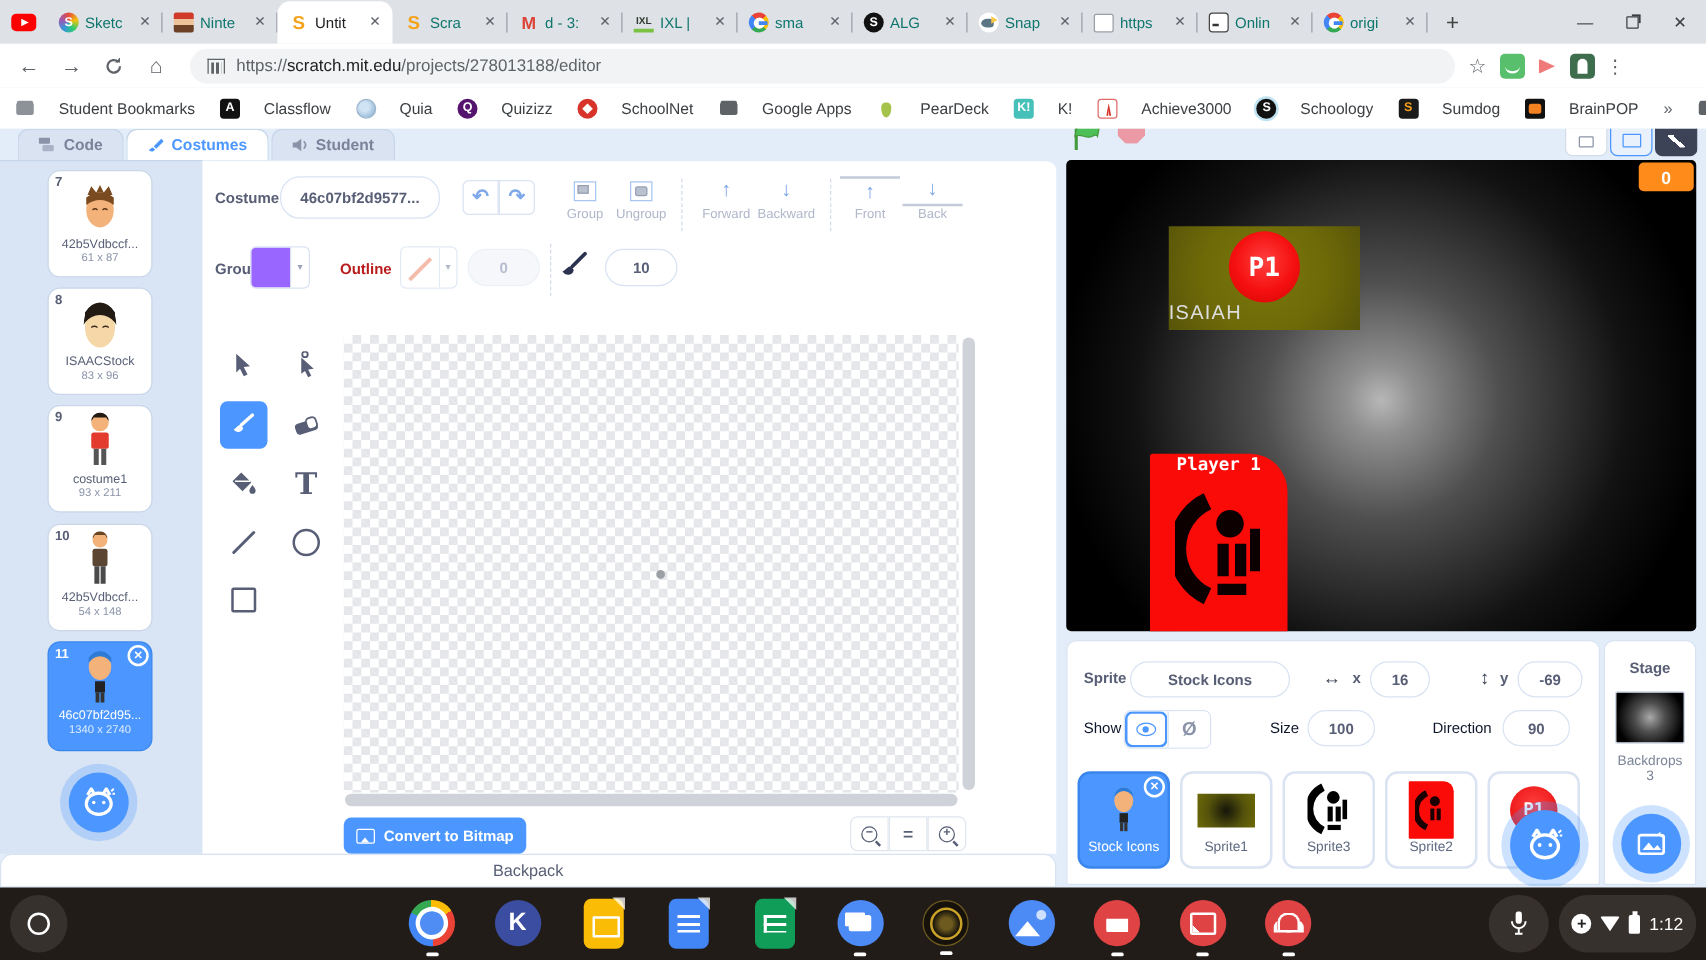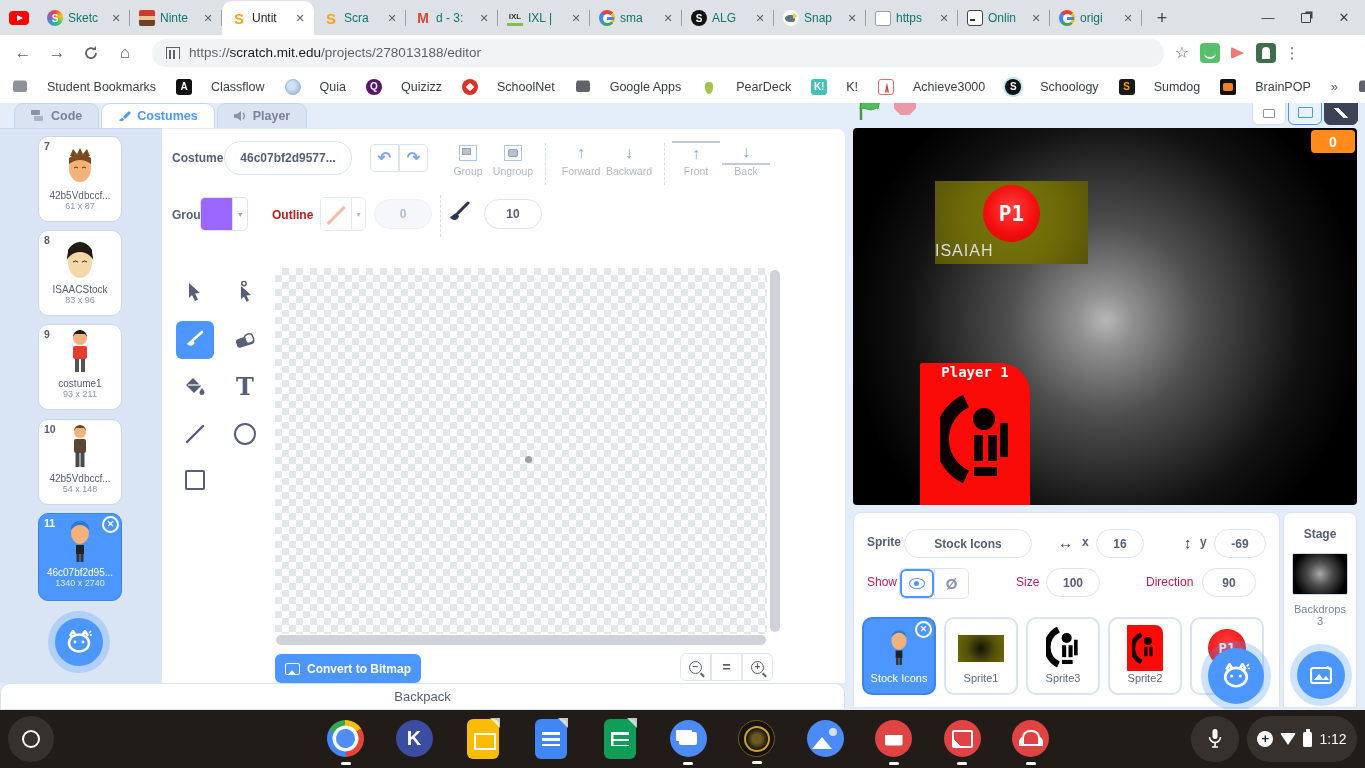--- a/index.html
+++ b/index.html
@@ -177,21 +177,21 @@
   .p1button{position:absolute;left:82px;top:53px;width:153px;height:83px;background:radial-gradient(circle at 50% 45%,#7a760c 0%,#6e6a08 55%,#57540a 100%);}
   .p1circle{position:absolute;left:48px;top:4px;width:57px;height:57px;border-radius:50%;background:radial-gradient(circle at 50% 42%,#ff4040 0%,#f50f0f 55%,#cf0505 100%);display:flex;align-items:center;justify-content:center;color:#fff;font-family:"DejaVu Sans Mono",monospace;font-weight:bold;font-size:21px;}
   .isaiah{position:absolute;left:0;right:0;bottom:4px;text-align:left;color:#ddd;font-size:16px;letter-spacing:1px;}
   .player{position:absolute;left:67px;top:235px;width:110px;height:176px;background:#fa0b07;border-radius:2px 30px 2px 2px;}
   .player .plabel2{position:absolute;top:1px;left:0;right:0;text-align:center;color:#fff;font-family:"DejaVu Sans Mono",monospace;font-weight:bold;font-size:14px;}
   .player svg{position:absolute;left:20px;top:30px;}
 
   
   .sprite-panel{position:absolute;left:853px;top:409px;width:427px;height:196px;background:#fff;border:1px solid var(--line);border-radius:8px 8px 0 0;}
   .sp-lb{position:absolute;font-size:12px;font-weight:bold;color:var(--ink);}
-  .sp-lb.lt{color:#be185d;font-weight:normal;}
+  .sp-lb.lt{color:#0f172a;font-weight:normal;}
   .sp-pill{position:absolute;height:29px;border:1px solid var(--line);border-radius:15px;background:#fff;color:var(--ink);font-weight:bold;font-size:12px;display:flex;align-items:center;justify-content:center;}
   .dirarrow{position:absolute;font-size:15px;font-weight:bold;color:#3d4356;}
   .eyes{position:absolute;left:45px;top:55px;display:flex;border:1px solid var(--line);border-radius:6px;overflow:hidden;}
   .eyebtn{width:34px;height:29px;display:flex;align-items:center;justify-content:center;background:#fff;}
   .eyebtn.sel{box-shadow:inset 0 0 0 2px var(--accent);border-radius:6px;}
   .eyebtn+.eyebtn{border-left:1px solid var(--line);}
   .eye{width:16px;height:11px;border:1.8px solid var(--accent);border-radius:50%;position:relative;}
   .eye::after{content:"";position:absolute;left:4px;top:1.6px;width:5px;height:5px;border-radius:50%;background:var(--accent);}
   .eyeoff{color:#8a93a8;font-size:15px;font-weight:bold;}
   .sprite-list{position:absolute;left:0;top:96px;width:427px;height:100px;overflow:hidden;}
@@ -438,21 +438,21 @@
           </span>
         <span>Costumes</span>
       </div>
       <div class="etab">
         <span class="g">
             <svg width="13" height="12" viewBox="0 0 13 12">
               <path d="M0 4h3l4-3v10L3 8H0z" fill="#8a93a8"></path>
               <path d="M9 3q3 3 0 6" stroke="#8a93a8" fill="none" stroke-width="1.4"></path>
             </svg>
           </span>
-        <span>Player</span>
+        <span>Student</span>
       </div>
     </div>
 
     <div class="costume-col">
       <div class="ccard" style="top:7px">
         <span class="cnum">7</span>
         <div class="cthumb">
             <svg width="34" height="42" viewBox="0 0 34 42">
               <path d="M7 10 L10 3 14 8 17 2 20 8 24 3 27 10z" fill="#7a4a21"></path>
               <ellipse cx="17" cy="22" rx="11" ry="14" fill="#f2b279"></ellipse>

